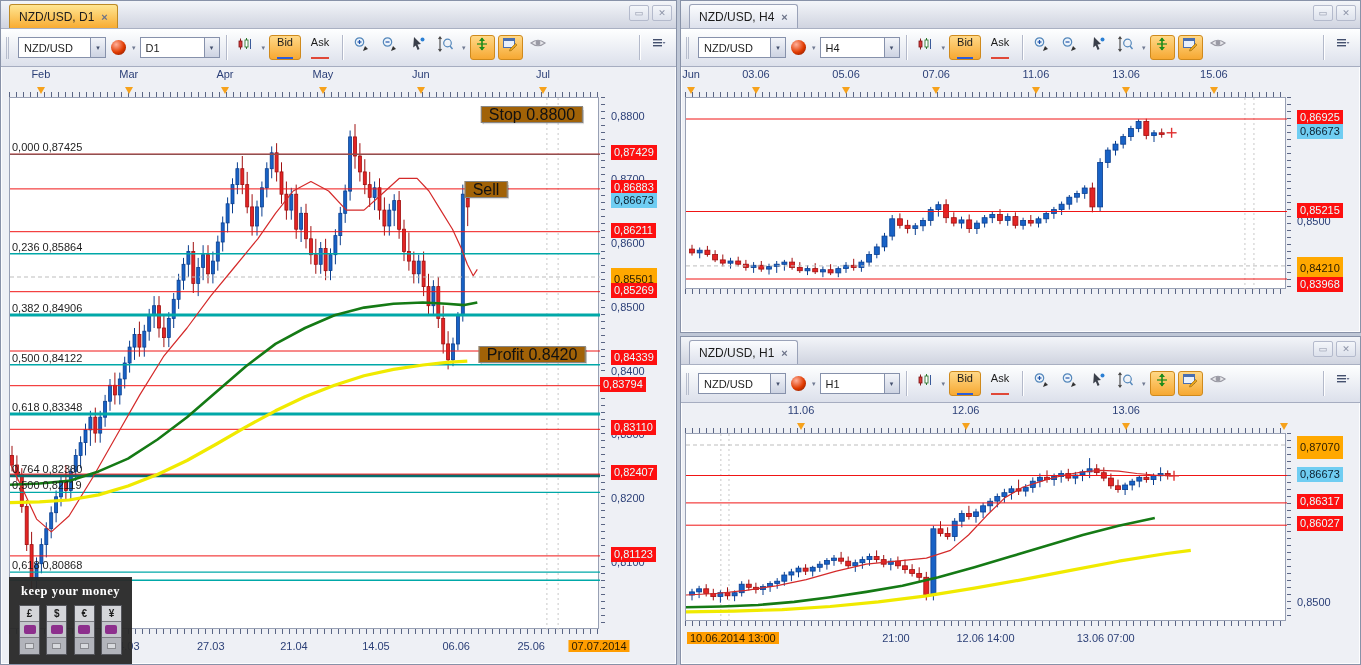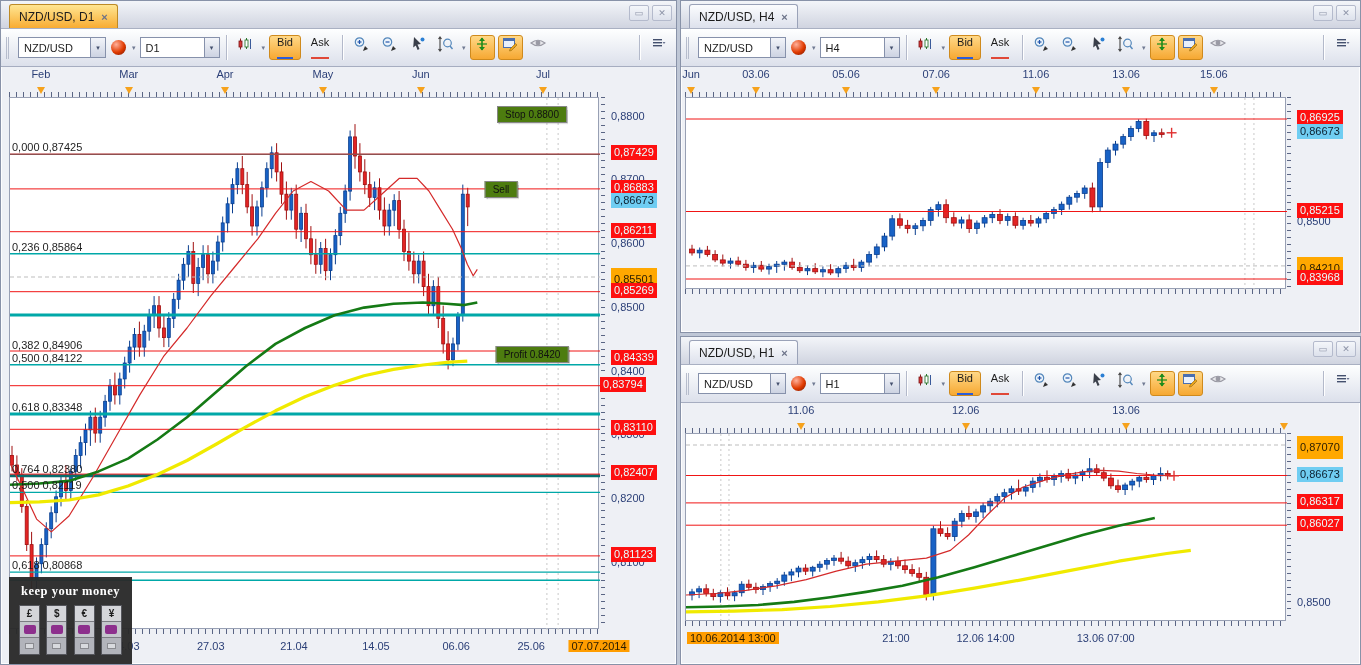--- a/index.html
+++ b/index.html
@@ -26,21 +26,21 @@
 .tbtn.bid,.tbtn.ask{width:32px;font-size:11px;color:#1c1c1c}
 .lbl-u-blue{border-bottom:2px solid #2b5cd8;padding-bottom:1px}
 .lbl-u-red{border-bottom:2px solid #e04838;padding-bottom:1px}
 .sep{width:1px;height:25px;background:#b3b9ca;box-shadow:1px 0 0 #fff;margin:0 3px;flex:none}
 .spacer{flex:1}
 .plotwrap{position:absolute;background:#fff;border:1px solid #98a0b4;z-index:1}
 .plot-svg{position:absolute;left:0;top:0;display:block}
 .legend{position:absolute;left:4px;top:3px;font-size:11px;line-height:15px;white-space:nowrap;z-index:3}
 .leg-t{color:#1a1a1a}.leg-r{color:#cf2020}.leg-g{color:#157a15}.leg-y{color:#dfd400}
 .fib-label{position:absolute;font-size:11px;color:#1e1e1e;white-space:nowrap;z-index:2}
-.trade-label{position:absolute;transform:translateX(-50%);background:#4d7c0f;border:1px solid #878787;color:#111;font-size:10px;padding:0 7px;line-height:15px;white-space:nowrap;z-index:4;box-shadow:1px 1px 1px rgba(0,0,0,.25)}
+.trade-label{position:absolute;transform:translateX(-50%);background:#a16207;border:1px solid #878787;color:#111;font-size:16px;padding:0 7px;line-height:15px;white-space:nowrap;z-index:4;box-shadow:1px 1px 1px rgba(0,0,0,.25)}
 .axis-band{position:absolute;height:17px;font-size:11px;color:#2b3f77}
 .axis-label{position:absolute;transform:translateX(-50%);white-space:nowrap;top:1px}
 .axis-label.left{transform:none}
 .axis-label.hl{background:#ff9d00;color:#2a1c00;padding:0 3px}
 .ruler-h{position:absolute;height:10px;background:repeating-linear-gradient(90deg,#5a6584 0 1px,transparent 1px 7px) left bottom/100% 5px no-repeat}
 .ruler-h.bottom{background:repeating-linear-gradient(90deg,#5a6584 0 1px,transparent 1px 7px) left top/100% 5px no-repeat}
 .marker{position:absolute;width:0;height:0;border:4px solid transparent;border-top:7px solid #f6a21c}
 .ruler-v{position:absolute;width:6px;background:repeating-linear-gradient(180deg,#5a6584 0 1px,transparent 1px 7px) left top/4px 100% no-repeat}
 .scale-label{position:absolute;font-size:11px;line-height:15px;color:#2b3f77;white-space:nowrap;z-index:2}
 .scale-label.red{background:#fe1010;color:#e6ffff;padding:0 3px}
@@ -381,30 +381,30 @@
         <line x1="0" y1="376.1" x2="590" y2="376.1" stroke="#f01515" stroke-width="1"></line>
         <line x1="0" y1="457.9" x2="590" y2="457.9" stroke="#f01515" stroke-width="1"></line>
         <line x1="0" y1="179.0" x2="590" y2="179.0" stroke="#bdbdbd" stroke-width="1" stroke-dasharray="4,3"></line>
         <polyline points="0.0,365.1 11.8,389.3 26.6,421.1 41.3,433.9 59.0,418.0 82.6,379.7 106.2,338.3 129.8,296.9 153.4,258.7 177.0,230.0 200.6,198.1 224.2,169.5 247.8,140.8 265.5,115.3 283.2,93.0 300.9,83.5 318.6,93.0 336.3,112.1 354.0,112.1 371.7,96.2 389.4,80.3 407.1,80.3 418.9,93.0 430.7,112.1 442.5,131.2 451.4,150.4 457.3,166.3 463.2,177.8 467.3,171.4" fill="none" stroke="#d42a2a" stroke-width="1.2" stroke-linejoin="round"></polyline>
         <polyline points="0.0,386.7 29.5,385.5 59.0,382.9 88.5,373.4 118.0,360.6 147.5,341.5 177.0,319.2 206.5,293.7 236.0,268.2 265.5,245.9 295.0,230.0 324.5,217.3 354.0,209.6 383.5,205.8 413.0,204.5 436.6,205.8 454.3,207.1 467.3,204.5" fill="none" stroke="#157a15" stroke-width="2.6" stroke-linejoin="round"></polyline>
         <polyline points="0.0,404.6 29.5,403.9 59.0,402.0 88.5,396.9 118.0,388.0 147.5,376.5 177.0,362.5 206.5,346.0 236.0,328.8 265.5,312.8 295.0,298.8 324.5,287.3 354.0,277.8 383.5,271.4 413.0,267.0 436.6,264.4 457.3,263.1" fill="none" stroke="#f0ea00" stroke-width="3.2" stroke-linejoin="round"></polyline>
       </svg>
     <div class="fibs">
         <div class="fib-label" style="left: 2px; top: 43px;">0,000 0,87425</div>
         <div class="fib-label" style="left: 2px; top: 143px;">0,236 0,85864</div>
-        <div class="fib-label" style="left: 2px; top: 204px; margin-top: 37px;">0,382 0,84906</div>
+        <div class="fib-label" style="left: 2px; top: 204px;">0,382 0,84906</div>
         <div class="fib-label" style="left: 2px; top: 254px;">0,500 0,84122</div>
         <div class="fib-label" style="left: 2px; top: 303px; text-align: center;">0,618 0,83348</div>
         <div class="fib-label" style="left: 2px; top: 365px;">0,764 0,82380</div>
         <div class="fib-label" style="left: 2px; top: 381px;">0,500 0,82119</div>
         <div class="fib-label" style="left: 2px; top: 461px;">0,618 0,80868</div>
       </div>
     <div class="trades">
         <div class="trade-label" style="left: 522px; top: 8px;">Stop 0.8800</div>
-        <div class="trade-label" style="left: 491px; top: 83px;">Sell</div>
+        <div class="trade-label" style="left: 476px; top: 83px;">Sell</div>
         <div class="trade-label" style="left: 522px; top: 248px;">Profit 0.8420</div>
       </div>
   </div>
   <div class="ruler-v" style="left: 600px; top: 96px; height: 532px;"></div>
   <div class="scale-col"></div>
   <div class="ruler-h bottom" style="left: 8px; top: 628px; width: 590px;"></div>
   <div class="axis-band axis-bottom" style="left: 8px; top: 638px; width: 660px;">
       <span class="axis-label" style="left: 116.82px;">04.03</span>
       <span class="axis-label" style="left: 201.78px;">27.03</span>
       <span class="axis-label" style="left: 284.97px;">21.04</span>
@@ -739,21 +739,21 @@
     <span class="marker" style="left: 161.068px; top: 86px;"></span>
     <span class="marker" style="left: 251.218px; top: 86px;"></span>
     <span class="marker" style="left: 350.984px; top: 86px;"></span>
     <span class="marker" style="left: 441.134px; top: 86px;"></span>
     <span class="marker" style="left: 528.88px; top: 86px;"></span>
     <div class="scale-label" style="left: 616px; top: 213px;">0,8500</div>
     <div class="scale-label red" style="left: 616px; top: 109px;">0,86925</div>
     <div class="scale-label blue" style="left: 616px; top: 123px;">0,86673</div>
     <div class="scale-label red" style="left: 616px; top: 202px;">0,85215</div>
     <div class="scale-label orange" style="left: 616px; top: 256px;">0,84210</div>
-    <div class="scale-label red" style="left: 616px; top: 269px;">0,83968</div>
+    <div class="scale-label red" style="left: 616px; top: 276px;">0,83968</div>
   </div>
 
 <div class="panel" style="left:680px;top:336px;width:681px;height:329px">
   <div class="tabbar">
     <div class="tab inactive">
       <span class="tab-label">NZD/USD, H1</span>
       <span class="tab-close">×</span>
     </div>
     <div class="winbtns">
       <span class="winbtn">▭</span>

